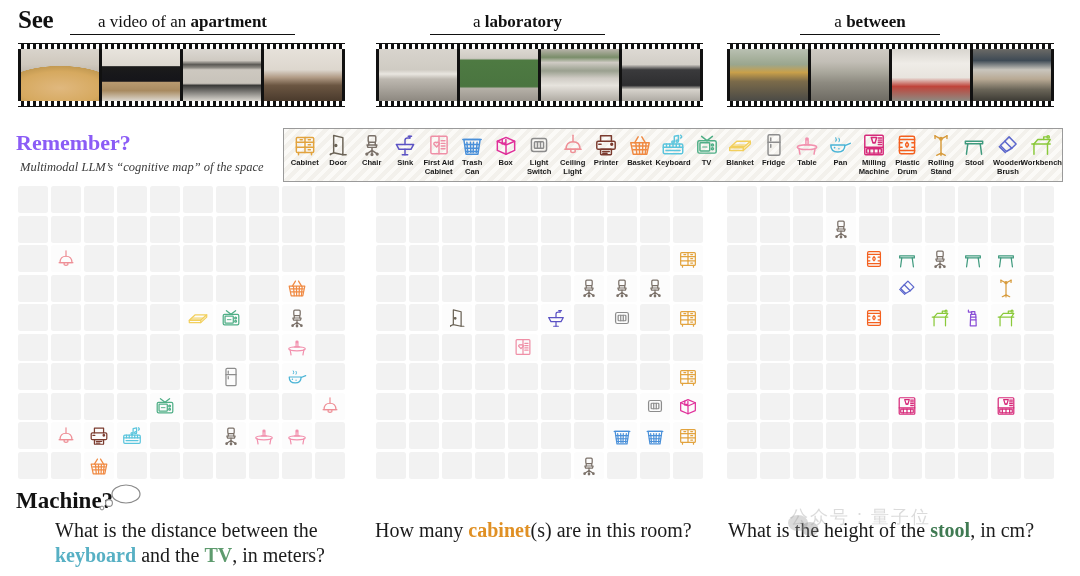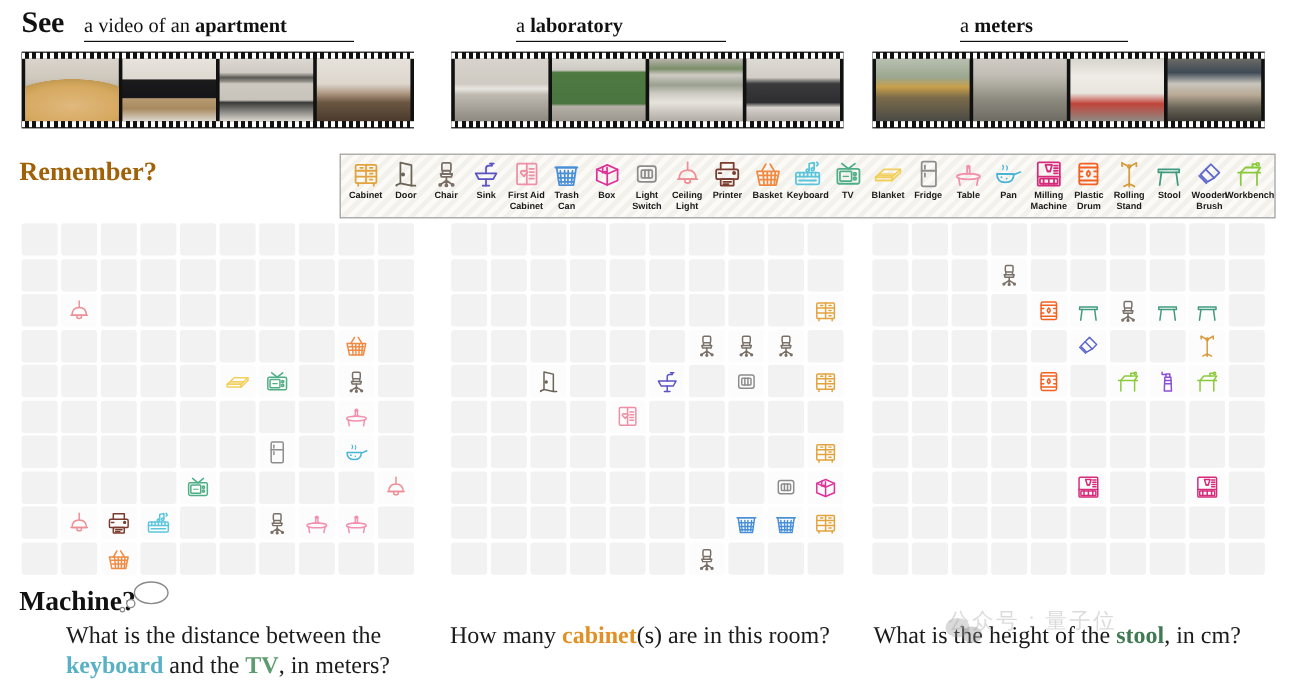--- a/index.html
+++ b/index.html
@@ -15,21 +15,21 @@
   
   .see-label {
     position: absolute; left: 18px; top: 6px;
     font-family: "Liberation Serif", serif;
     font-weight: bold; font-size: 25px; color: #111;
     letter-spacing: -0.2px;
   }
   .scene-title {
     position: absolute; top: 12px;
     font-size: 17px; color: #111;
-    text-align: left;
+    text-align: center;
     border-bottom: 1.6px solid #111;
     padding-bottom: 2px;
     white-space: nowrap;
   }
   .scene-title .b { font-weight: bold; }
 
   
   .film {
     position: absolute;
     background: #111;
@@ -75,21 +75,21 @@
   .fc2 { background:
      linear-gradient(to bottom, #cfcbc4 0%, #c2beb6 25%, #a9a79c 45%, #8d8a80 65%, #6e6b63 100%); }
   .fc3 { background:
      linear-gradient(to bottom, #d8d5cf 0%, #efece7 28%, #e8e4de 55%, #c0443a 72%, #8d8a82 100%); }
   .fc4 { background:
      linear-gradient(to bottom, #6b6a66 0%, #3e4a55 22%, #c9c5bd 40%, #b8a994 58%, #6a6558 78%, #3c3a34 100%); }
 
   
   .remember-label {
     position: absolute; left: 16px; top: 130px;
-    font-weight: bold; font-size: 22px; color: #a16207;
+    font-weight: bold; font-size: 22px; color: #8b5cf6;
   }
   .remember-sub {
     position: absolute; left: 20px; top: 160px;
     font-style: italic; font-size: 12.5px; color: #3a3a3a;
     white-space: nowrap;
   }
 
   
   .legend {
     position: absolute; left: 283px; top: 128px;
@@ -167,21 +167,21 @@
 
   <div class="see-label">See</div>
 
   <div class="scene-title" style="left:70px;width:225px;">
     <span>a video of an </span><span class="b">apartment</span>
   </div>
   <div class="scene-title" style="left:430px;width:175px;">
     <span>a </span><span class="b">laboratory</span>
   </div>
   <div class="scene-title" style="left:800px;width:140px;">
-    <span>a </span><span class="b">meters</span>
+    <span>a </span><span class="b">between</span>
   </div>
 
   <div class="film" style="left:18px;top:43px;width:327px;height:64px;">
     <div class="frame ap1"></div>
     <div class="frame ap2"></div>
     <div class="frame ap3"></div>
     <div class="frame ap4"></div>
   </div>
   <div class="film" style="left:376px;top:43px;width:327px;height:64px;">
     <div class="frame lb1"></div>
@@ -190,20 +190,21 @@
     <div class="frame lb4"></div>
   </div>
   <div class="film" style="left:727px;top:43px;width:327px;height:64px;">
     <div class="frame fc1"></div>
     <div class="frame fc2"></div>
     <div class="frame fc3"></div>
     <div class="frame fc4"></div>
   </div>
 
   <div class="remember-label">Remember?</div>
+  <div class="remember-sub">Multimodal LLM’s “cognitive map” of the space</div>
 
   <div class="legend" id="legend">
       <div class="leg-item">
         <span class="leg-icon"><svg viewBox="0 0 24 24" fill="none" stroke="#e2a33e" stroke-width="1.35" stroke-linecap="round" stroke-linejoin="round">
             <rect x="4" y="5" width="16" height="14" rx="1"></rect>
             <line x1="12" y1="5" x2="12" y2="19"></line>
             <line x1="4" y1="9.5" x2="12" y2="9.5"></line>
             <line x1="4" y1="14" x2="12" y2="14"></line>
             <line x1="12" y1="9.5" x2="20" y2="9.5"></line>
             <line x1="12" y1="14" x2="20" y2="14"></line>

